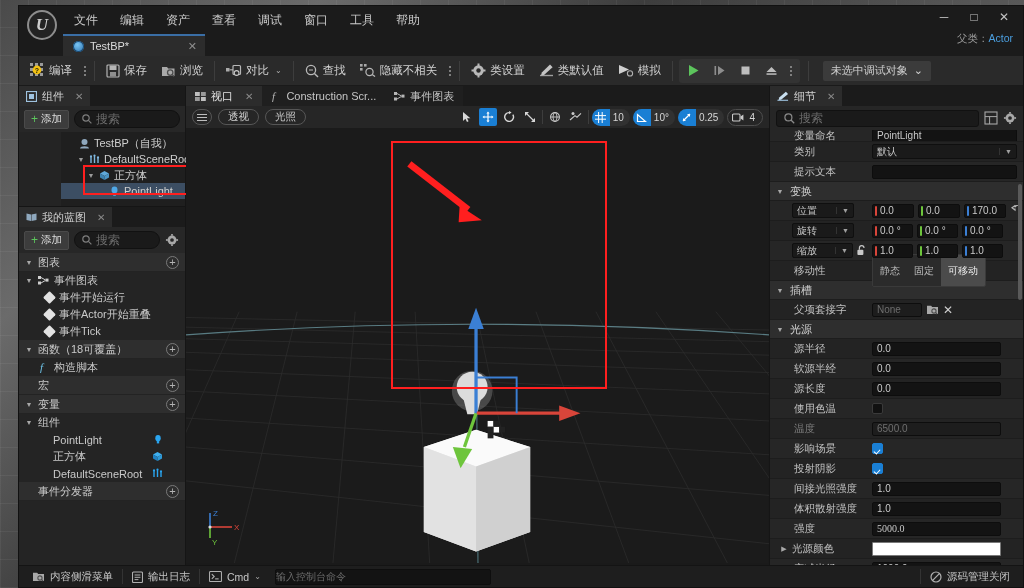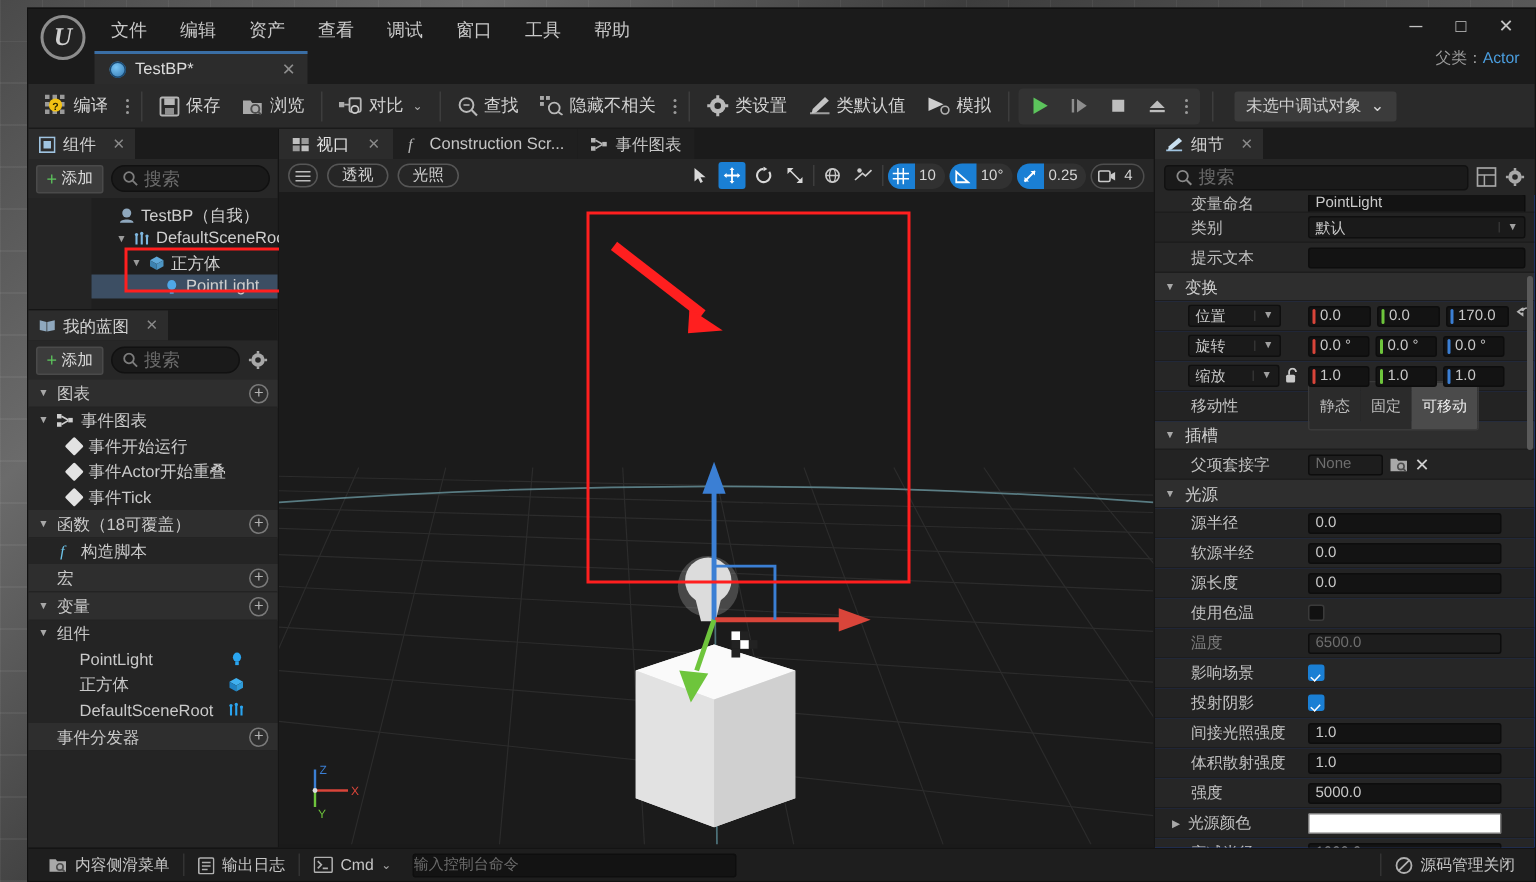--- a/index.html
+++ b/index.html
@@ -154,21 +154,21 @@
   .vgrp.plain{background:transparent;border:1px solid #4e4e4e;border-radius:9px;padding:0 7px 0 4px;}
   .vsep{width:1px;height:14px;background:#3d3d3d;}
 
   .viewport{flex:1;position:relative;overflow:hidden;background:#1a1a1a;min-height:0;}
   .vp-grid{position:absolute;inset:0;}
 
   
   .rightcol{width:254px;flex:0 0 254px;background:#242424;border-left:1px solid #151515;display:flex;flex-direction:column;}
   .det-search{height:24px;background:#262626;display:flex;align-items:center;gap:5px;padding:0 6px;}
   .det-search .searchbox{height:17px;border-radius:3px;}
-  .det-list{flex:1;overflow:hidden;position:relative;background:#1d4ed8;}
+  .det-list{flex:1;overflow:hidden;position:relative;background:#15803d;}
   .drow{display:flex;align-items:center;height:20px;border-bottom:1px solid #1d1d1d;background:#262626;}
   .drow:nth-child(even){background:#232323;}
   .dlabel{width:96px;flex:0 0 96px;padding-left:18px;font-size:10.5px;color:#c2c2c2;white-space:nowrap;overflow:hidden;}
   .dlabel.ind{padding-left:24px;}
   .dval{flex:1;display:flex;align-items:center;gap:4px;padding:0 6px;min-width:0;}
   .fld{
     height:14px;background:#131313;border:1px solid #0d0d0d;border-radius:2px;
     font-size:10px;color:#c9c9c9;display:flex;align-items:center;padding:0 4px;flex:1;min-width:0;
   }
   .fld.dim{color:#6e6e6e;background:#1d1d1d;}
@@ -1082,21 +1082,21 @@
               </span>
           </div>
           <div class="drow">
             <span class="dlabel ind">体积散射强度</span>
             <span class="dval" style="padding-right:22px;">
                 <span class="fld">1.0</span>
               </span>
           </div>
           <div class="drow">
             <span class="dlabel ind">强度</span>
-            <span class="dval" style="padding-right:22px;">
+            <span class="dval" style="padding-right:22px;font-family:Liberation Serif, serif;">
                 <span class="fld">5000.0</span>
               </span>
           </div>
           <div class="drow">
             <span class="dlabel" style="padding-left:10px;display:flex;align-items:center;gap:4px;">
               <span class="dtri">▶</span>
               <span>光源颜色</span>
             </span>
             <span class="dval" style="padding-right:22px;">
                 <span class="swatch" style="background: rgb(255, 255, 255);"></span>

